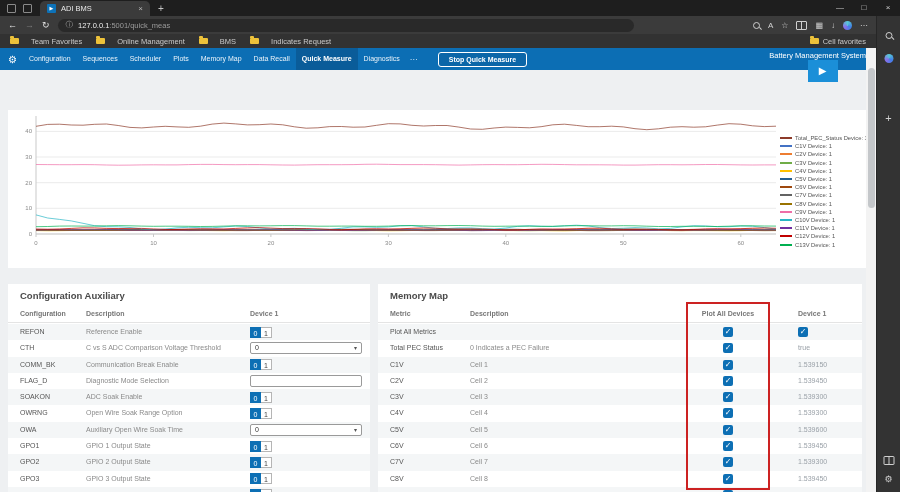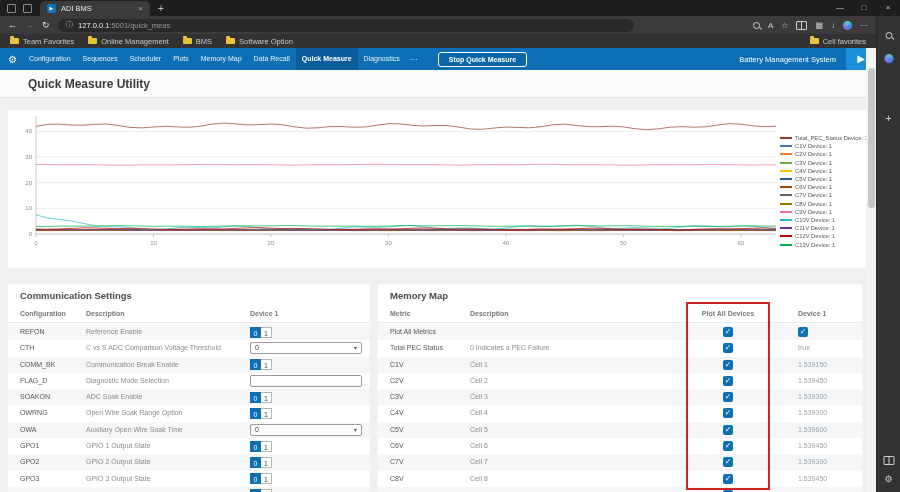--- a/index.html
+++ b/index.html
@@ -26,39 +26,39 @@
   .url-path{font-size:7.5px;color:#9b9b9b;}
   .tb-right{margin-left:auto;display:flex;align-items:center;gap:8px;padding-right:8px;font-size:8px;color:#d3d3d3;}
   .magnifier{width:5px;height:5px;border:1px solid #cfcfcf;border-radius:50%;position:relative;display:inline-block;}
   .magnifier::after{content:"";position:absolute;width:3px;height:1px;background:#cfcfcf;transform:rotate(45deg);right:-3px;bottom:-1px;}
   .split-ico{width:9px;height:7px;border:1px solid #cfcfcf;border-radius:1px;position:relative;display:inline-block;}
   .split-ico::after{content:"";position:absolute;left:4px;top:0;bottom:0;width:1px;background:#cfcfcf;}
   .copilot{width:9px;height:9px;border-radius:50%;background:conic-gradient(#58c7d4,#3f7ee8,#8a6fe8,#58c7d4);display:inline-block;}
 
   .favbar{position:absolute;left:0;top:34px;width:876px;height:14px;background:#323232;display:flex;align-items:center;font-size:7.5px;color:#c9c9c9;}
   #fav-items{display:flex;align-items:center;gap:14px;margin-left:10px;}
-  .fav-item{display:inline-flex;align-items:center;white-space:nowrap;}
+  .fav-item{display:inline-flex;align-items:center;white-space:nowrap;gap:8px;}
   .folder{width:9px;height:6px;background:#edc23a;border-radius:1px;position:relative;display:inline-block;margin-right:4px;}
   .folder::before{content:"";position:absolute;top:-2px;left:0;width:4px;height:2px;background:#edc23a;border-radius:1px 1px 0 0;}
   .fav-right{margin-left:auto;display:inline-flex;align-items:center;margin-right:10px;white-space:nowrap;}
 
   .sidebar{position:absolute;left:876px;top:16px;width:24px;height:476px;background:#333333;border-left:1px solid #262626;box-sizing:border-box;}
   .sb-ico{position:absolute;left:50%;transform:translateX(-50%);color:#cfcfcf;font-size:9px;}
 
   
   .content{position:absolute;left:0;top:48px;width:876px;height:444px;background:#eef0f2;overflow:hidden;}
 
   .appbar{position:absolute;left:0;top:0;width:876px;height:22px;background:#0c6eb4;display:flex;align-items:center;}
   .gear{color:#fff;font-size:10px;margin-left:8px;}
   .nav-items{display:flex;align-items:center;margin-left:6px;height:22px;}
   .nav-item{padding:0 6px;line-height:22px;font-size:7px;color:#eaf3fa;white-space:nowrap;}
   .nav-item.active{background:#0a5c99;font-weight:bold;color:#fff;}
   .nav-ellipsis{color:#cfe2f2;font-size:8px;padding:0 4px;}
   .stop-btn{margin-left:16px;font-size:7px;font-weight:bold;font-family:"Liberation Sans",sans-serif;color:#fff;background:#0b66a8;border:1px solid #fff;border-radius:3px;padding:3px 10px;white-space:nowrap;}
-  .appbar-right{margin-left:auto;display:flex;align-items:center;height:17px;}
+  .appbar-right{margin-left:auto;display:flex;align-items:center;height:17px;flex-direction:column;}
   .brand{font-size:7.5px;color:#fff;margin-right:10px;white-space:nowrap;}
   .adi-logo{width:30px;height:22px;background:#1b8fd8;display:flex;align-items:center;justify-content:center;}
   .play-tri{color:#fff;font-size:10px;line-height:22px;}
 
   .page-head{position:absolute;left:0;top:22px;width:876px;height:28px;background:#fbfbfb;border-bottom:1px solid #e2e2e2;box-sizing:border-box;}
   .page-title{position:absolute;left:28px;top:0;line-height:28px;font-size:12px;font-weight:600;color:#3a3a3a;}
 
   .chart-card{position:absolute;left:8px;top:62px;width:860px;height:158px;background:#fff;}
   .legend{position:absolute;left:772px;top:24px;}
   .lg-row{display:flex;align-items:center;height:8.2px;white-space:nowrap;}
@@ -143,21 +143,21 @@
         <span class="fav-item">
           <span class="folder"></span>
           <span>Online Management</span>
         </span>
         <span class="fav-item">
           <span class="folder"></span>
           <span>BMS</span>
         </span>
         <span class="fav-item">
           <span class="folder"></span>
-          <span>Software Option</span>
+          <span>Indicates Request</span>
         </span>
       </div>
     <div class="fav-right">
       <span class="folder"></span>
       <span>Cell favorites</span>
     </div>
   </div>
 
   <div class="sidebar">
     <span class="sb-ico magnifier" style="top:16px;"></span>
@@ -184,23 +184,20 @@
       <span class="nav-ellipsis">⋯</span>
       <button class="stop-btn">Stop Quick Measure</button>
       <div class="appbar-right">
         <span class="brand">Battery Management System</span>
         <span class="adi-logo">
             <span class="play-tri">▶</span>
           </span>
       </div>
     </div>
 
-    <div class="page-head">
-      <span class="page-title">Quick Measure Utility</span>
-    </div>
 
     <div class="chart-card">
       <svg id="chart-svg" width="860" height="158">
           <line x1="28" x2="768" y1="124.0" y2="124.0" stroke="#ebebeb" stroke-width="1"></line>
           <text x="24" y="126" font-size="6" fill="#8a8a8a" text-anchor="end" font-family="Liberation Sans, sans-serif">0</text>
           <line x1="28" x2="768" y1="98.3" y2="98.3" stroke="#ebebeb" stroke-width="1"></line>
           <text x="24" y="100.3" font-size="6" fill="#8a8a8a" text-anchor="end" font-family="Liberation Sans, sans-serif">10</text>
           <line x1="28" x2="768" y1="72.7" y2="72.7" stroke="#ebebeb" stroke-width="1"></line>
           <text x="24" y="74.7" font-size="6" fill="#8a8a8a" text-anchor="end" font-family="Liberation Sans, sans-serif">20</text>
           <line x1="28" x2="768" y1="47.0" y2="47.0" stroke="#ebebeb" stroke-width="1"></line>
@@ -292,21 +289,21 @@
             <span class="lg-label">C12V Device: 1</span>
           </div>
           <div class="lg-row">
             <span class="lg-swatch" style="background: rgb(0, 176, 80);"></span>
             <span class="lg-label">C13V Device: 1</span>
           </div>
         </div>
     </div>
 
     <div class="card cfg-card">
-      <div class="card-title">Communication Settings</div>
+      <div class="card-title">Configuration Auxiliary</div>
       <div class="thead" id="cfg-header">
           <span style="left: 12px;">Configuration</span>
           <span style="left: 78px;">Description</span>
           <span style="left: 242px;">Device 1</span>
         </div>
       <div class="rows" id="cfg-rows">
           <div class="trow alt">
             <span class="cell c-name" style="left: 12px;">REFON</span>
             <span class="cell c-desc" style="left: 78px;">Reference Enable</span>
             <span class="tg" style="left: 242px;">

